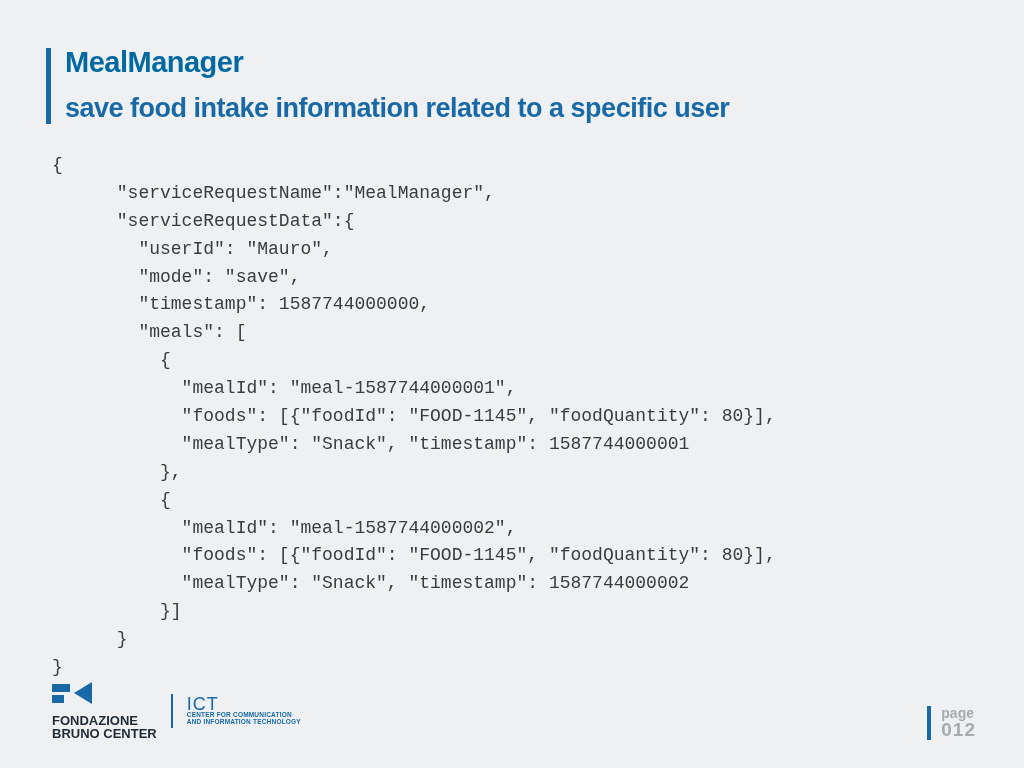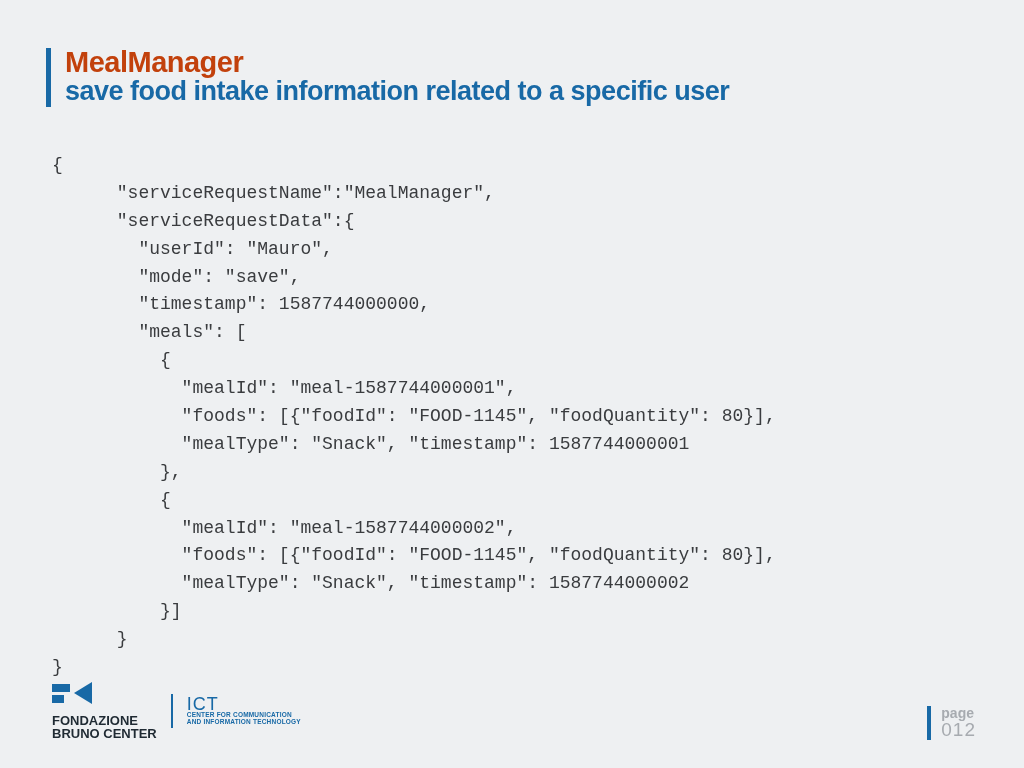--- a/index.html
+++ b/index.html
@@ -13,31 +13,31 @@
   .header {
     position: absolute;
     top: 48px;
     left: 46px;
     border-left: 5px solid #1869a6;
     padding-left: 14px;
   }
   .title {
     font-size: 29px;
     font-weight: 700;
-    color: #c2410c;
+    color: #0369a1;
     letter-spacing: -0.5px;
     line-height: 1.0;
   }
   .subtitle {
     font-size: 27px;
     font-weight: 700;
     color: #1869a6;
     letter-spacing: -0.5px;
     line-height: 1.1;
-    margin-top: 0;
+    margin-top: 17px;
   }
   .code {
     position: absolute;
     top: 152px;
     left: 52px;
     right: 52px;
     font-family: "Courier New", Courier, monospace;
     font-size: 18px;
     color: #3a3c3f;
     line-height: 1.55;
@@ -72,21 +72,21 @@
   .ict-small { color:#1869a6; font-size:6.5px; font-weight:700; line-height:1.05; letter-spacing:0.2px; }
   .page-block {
     position: absolute;
     right: 48px;
     bottom: 0;
     text-align: left;
     border-left: 4px solid #1869a6;
     padding-left: 10px;
   }
   .page-label { color:#a7abb0; font-size:14px; font-weight:600; line-height:1; }
-  .page-num   { color:#a7abb0; font-size:19px; font-weight:400; line-height:1.05; letter-spacing:1px; }
+  .page-num   { color:#a7abb0; font-size:19px; font-weight:700; line-height:1.05; letter-spacing:1px; }
 </style>
 </head>
 <body>
 
 <div class="header">
   <div class="title">MealManager</div>
   <div class="subtitle">save food intake information related to a specific user</div>
 </div>
 
 <pre class="code">{

